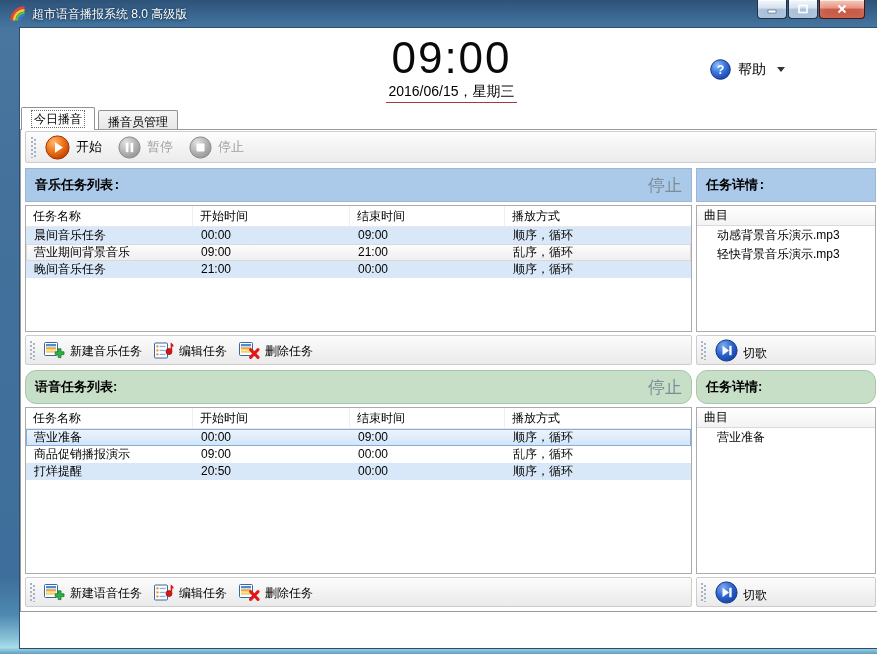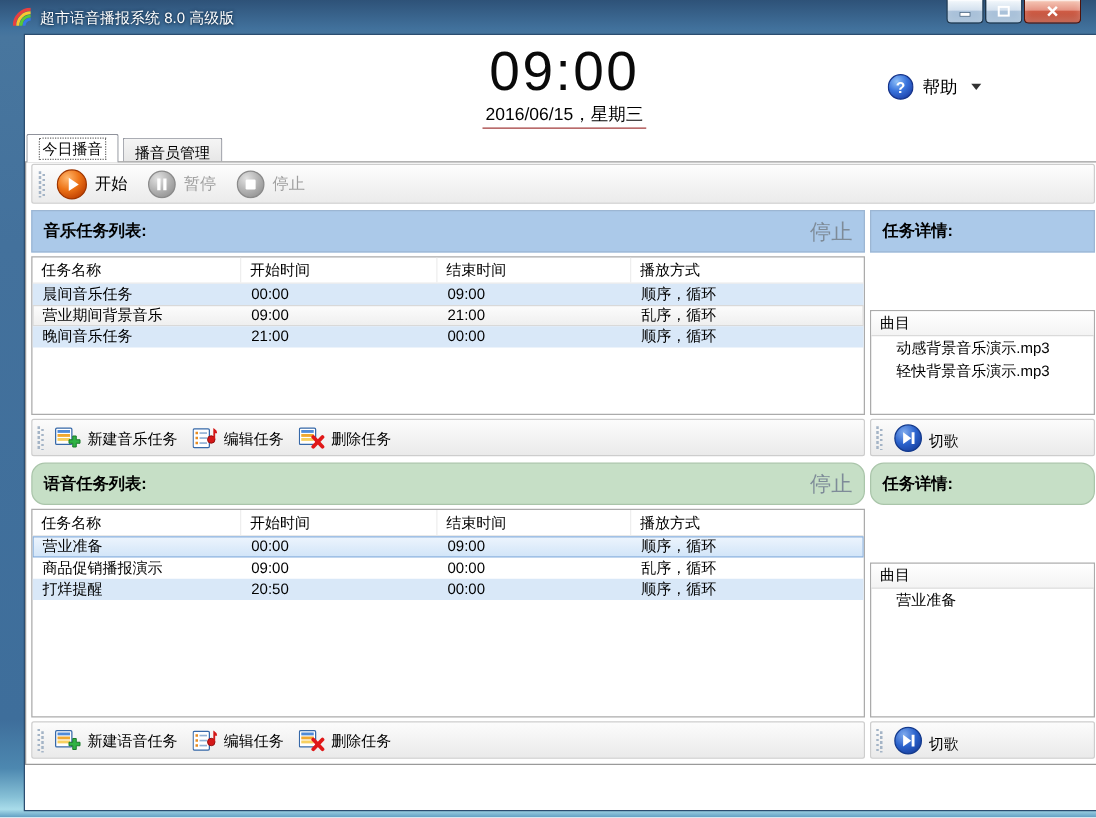--- a/index.html
+++ b/index.html
@@ -58,35 +58,35 @@
   .transport-btn { display:flex; align-items:center; gap:6px; font-size:13px; padding:2px 10px 2px 4px; cursor:default; }
   .transport-btn.disabled { color:#9f9f9f; }
 
   .section { display:flex; gap:4px; }
   .section-music { flex:none; height:197px; }
   .section-voice { flex:1; }
   .col-left { flex:1; display:flex; flex-direction:column; gap:3px; min-width:0; }
   .col-right { flex:none; width:180px; display:flex; flex-direction:column; gap:3px; }
 
   .sec-head { flex:none; height:34px; display:flex; align-items:center; padding:0 9px; font-size:13px; font-weight:bold; border:1px solid; }
-  .hd-blue  { background:#abc9e9; border-color:#9cb6d3; }
+  .hd-blue  { background:#abc9e9; border-color:#9cb6d3;font-family:Liberation Mono, monospace; }
   .hd-green { background:#c6dfc6; border-color:#aac5aa;border-radius:11px; }
   .sec-status { margin-left:auto; font-weight:normal; font-size:17px; color:#7e8b98; }
 
   .lv { flex:1; border:1px solid #ababab; background:#fff; overflow:hidden; font-size:12px; }
   .lv-head { display:flex; height:21px; border-bottom:1px solid #e9e9e9; }
   .lv-head > div { padding-left:7px; display:flex; align-items:center; border-right:1px solid #eeeeee; height:100%; cursor:default; }
   .cw1 { width:167px; } .cw2 { width:157px; } .cw3 { width:155px; } .cw4 { flex:1; border-right:none !important; }
   .lv-row { display:flex; height:17px; line-height:15px; border:1px solid transparent; }
   .lv-row > div { padding-left:7px; white-space:nowrap; overflow:hidden; }
   .lv-row.alt { background:#d9e8f8; }
   .lv-row.hot { background:linear-gradient(#fcfcfc,#efefef); border-color:#d9d9d9; }
   .lv-row.sel { background:linear-gradient(#ecf4fd,#d2e5f8); border-color:#84aede; }
 
-  .details { flex:1; border:1px solid #ababab; background:#fff; font-size:12px; overflow:hidden;margin-top:43px; }
+  .details { flex:1; border:1px solid #ababab; background:#fff; font-size:12px; overflow:hidden; }
   .details-head { height:20px; line-height:19px; padding-left:7px; border-bottom:1px solid #dadada;
                   background:linear-gradient(#ffffff,#f3f3f3); }
   .detail-item { padding-left:20px; line-height:19px; white-space:nowrap; }
 
   .btnbar { flex:none; height:30px; border:1px solid #cdcdcd; border-radius:2px;
             background:linear-gradient(#fcfcfc,#eaeaea); display:flex; align-items:center; gap:3px; padding:0 3px; }
   .task-btn { display:flex; align-items:flex-end; gap:5px; font-size:12px; padding:2px 6px 2px 3px; cursor:default; white-space:nowrap; }
 
   .icon { flex:none; display:inline-flex; }
 </style>

